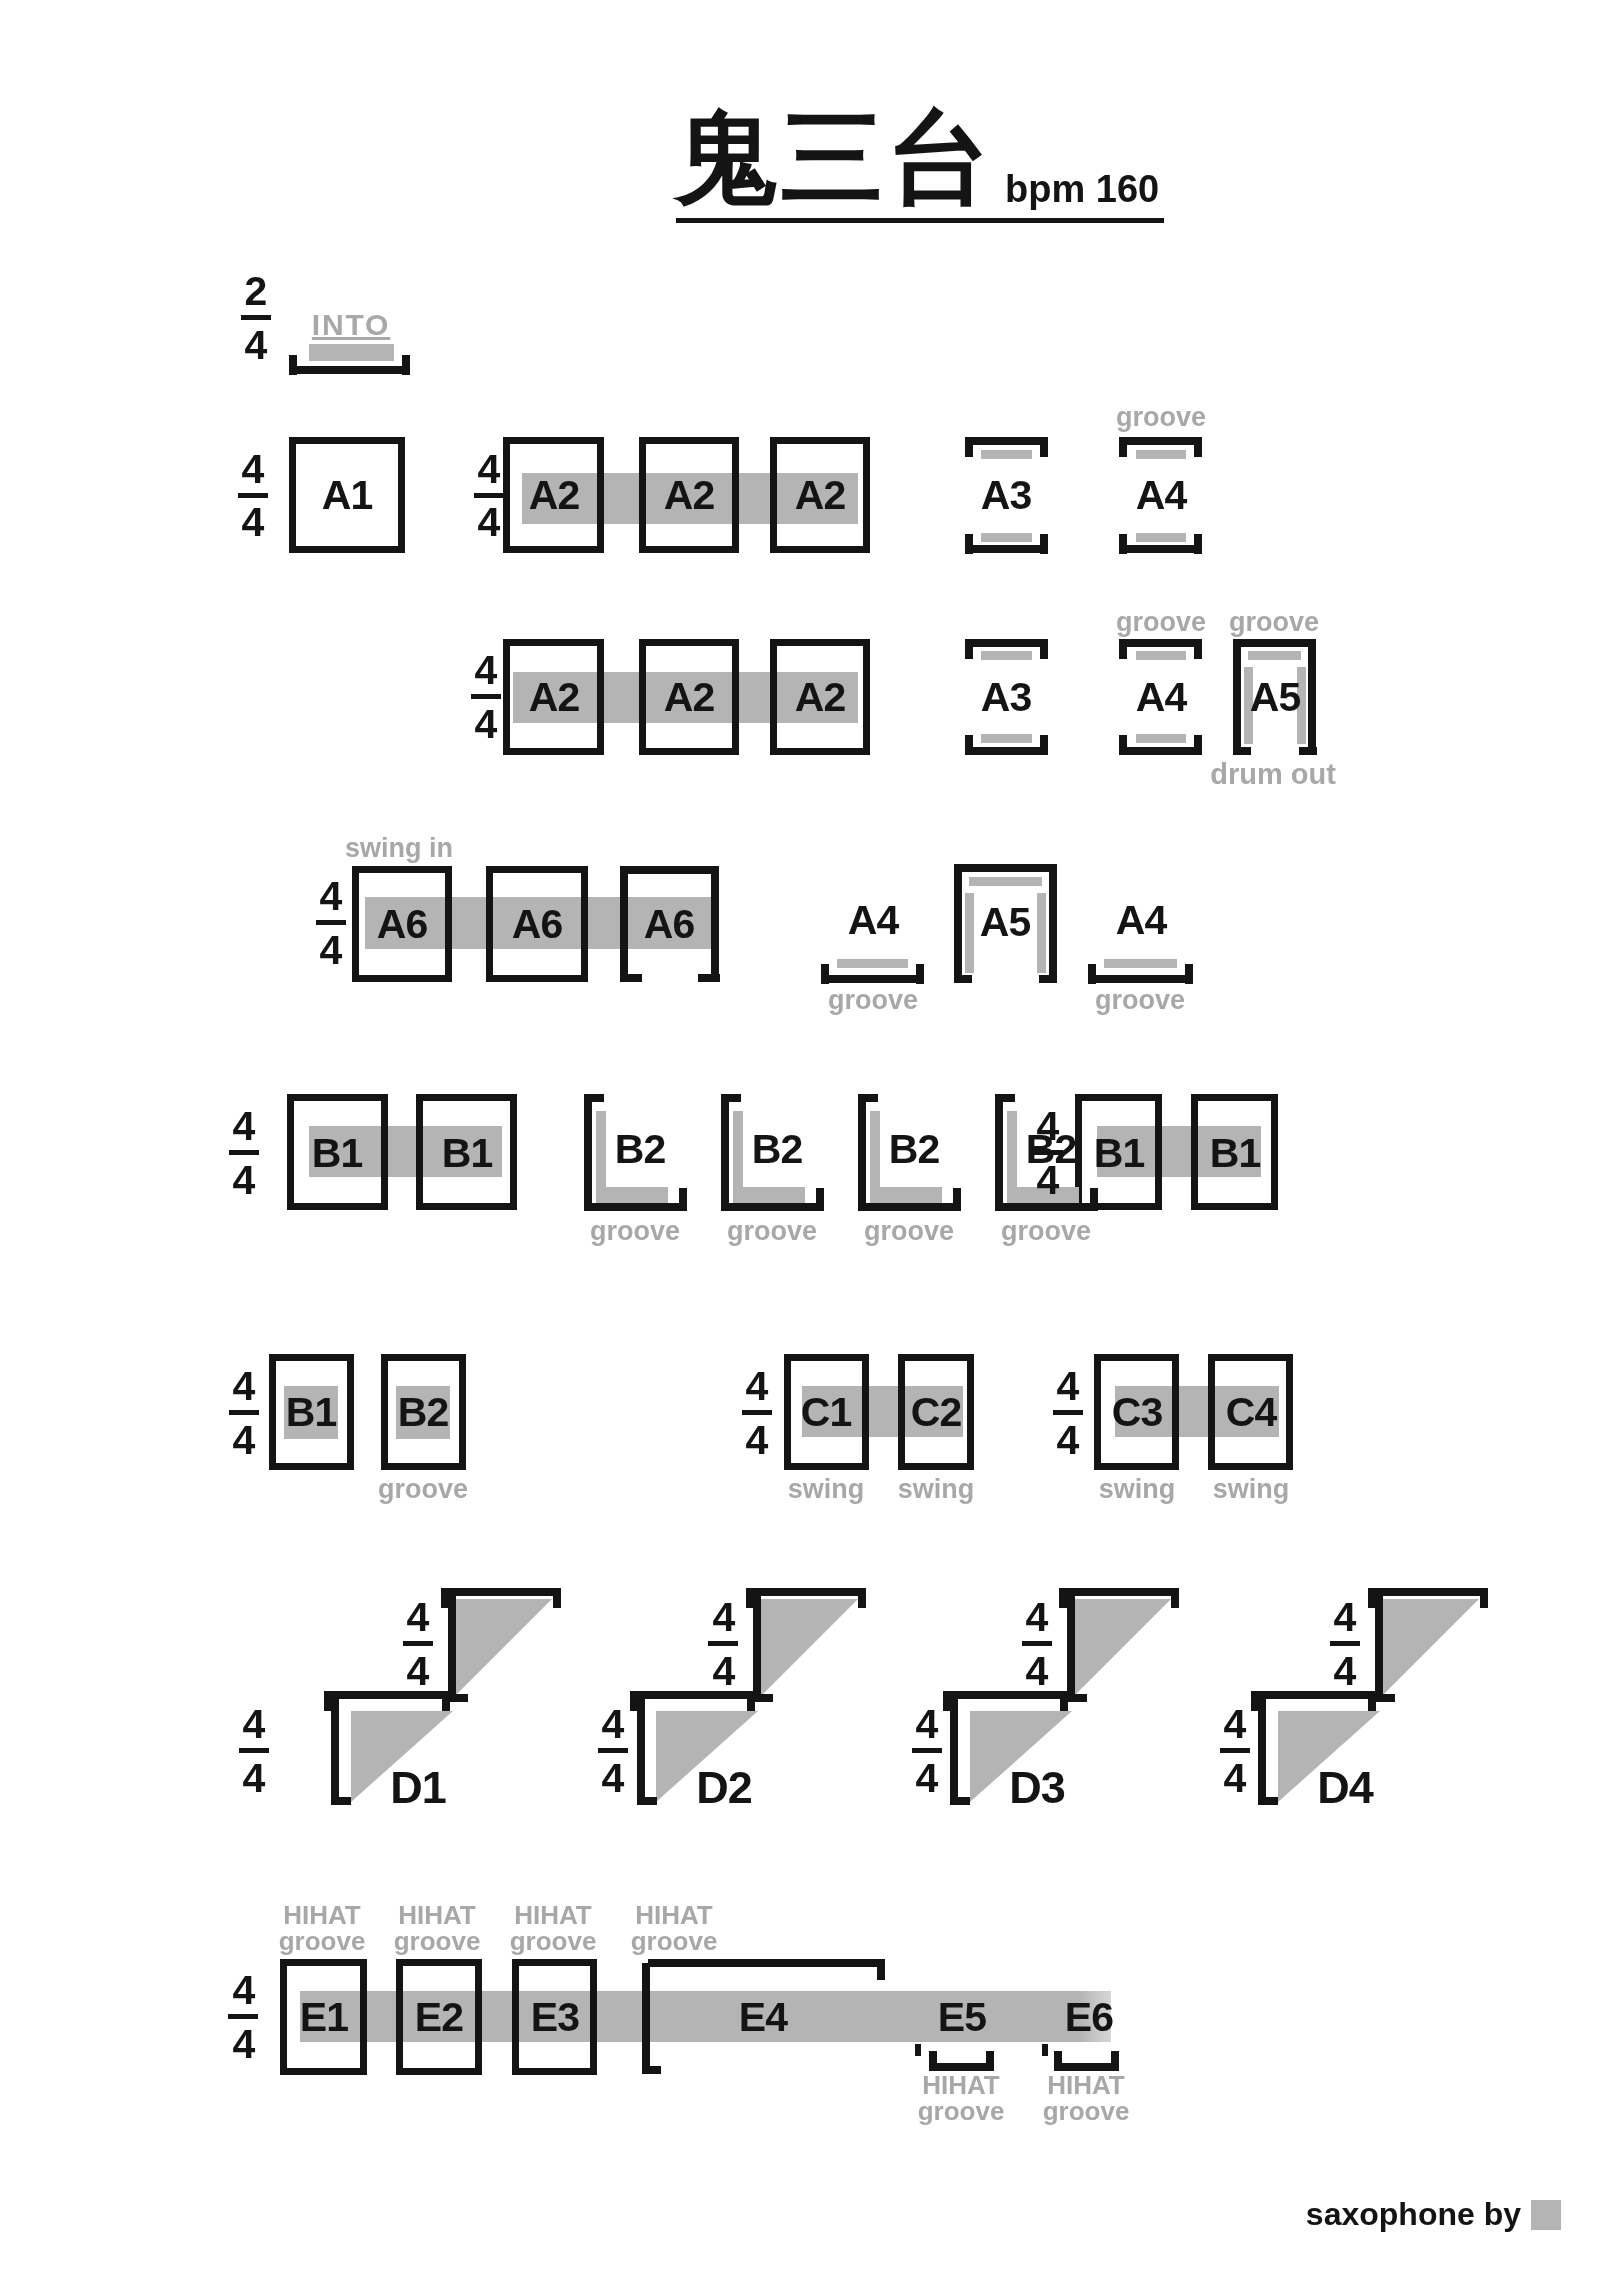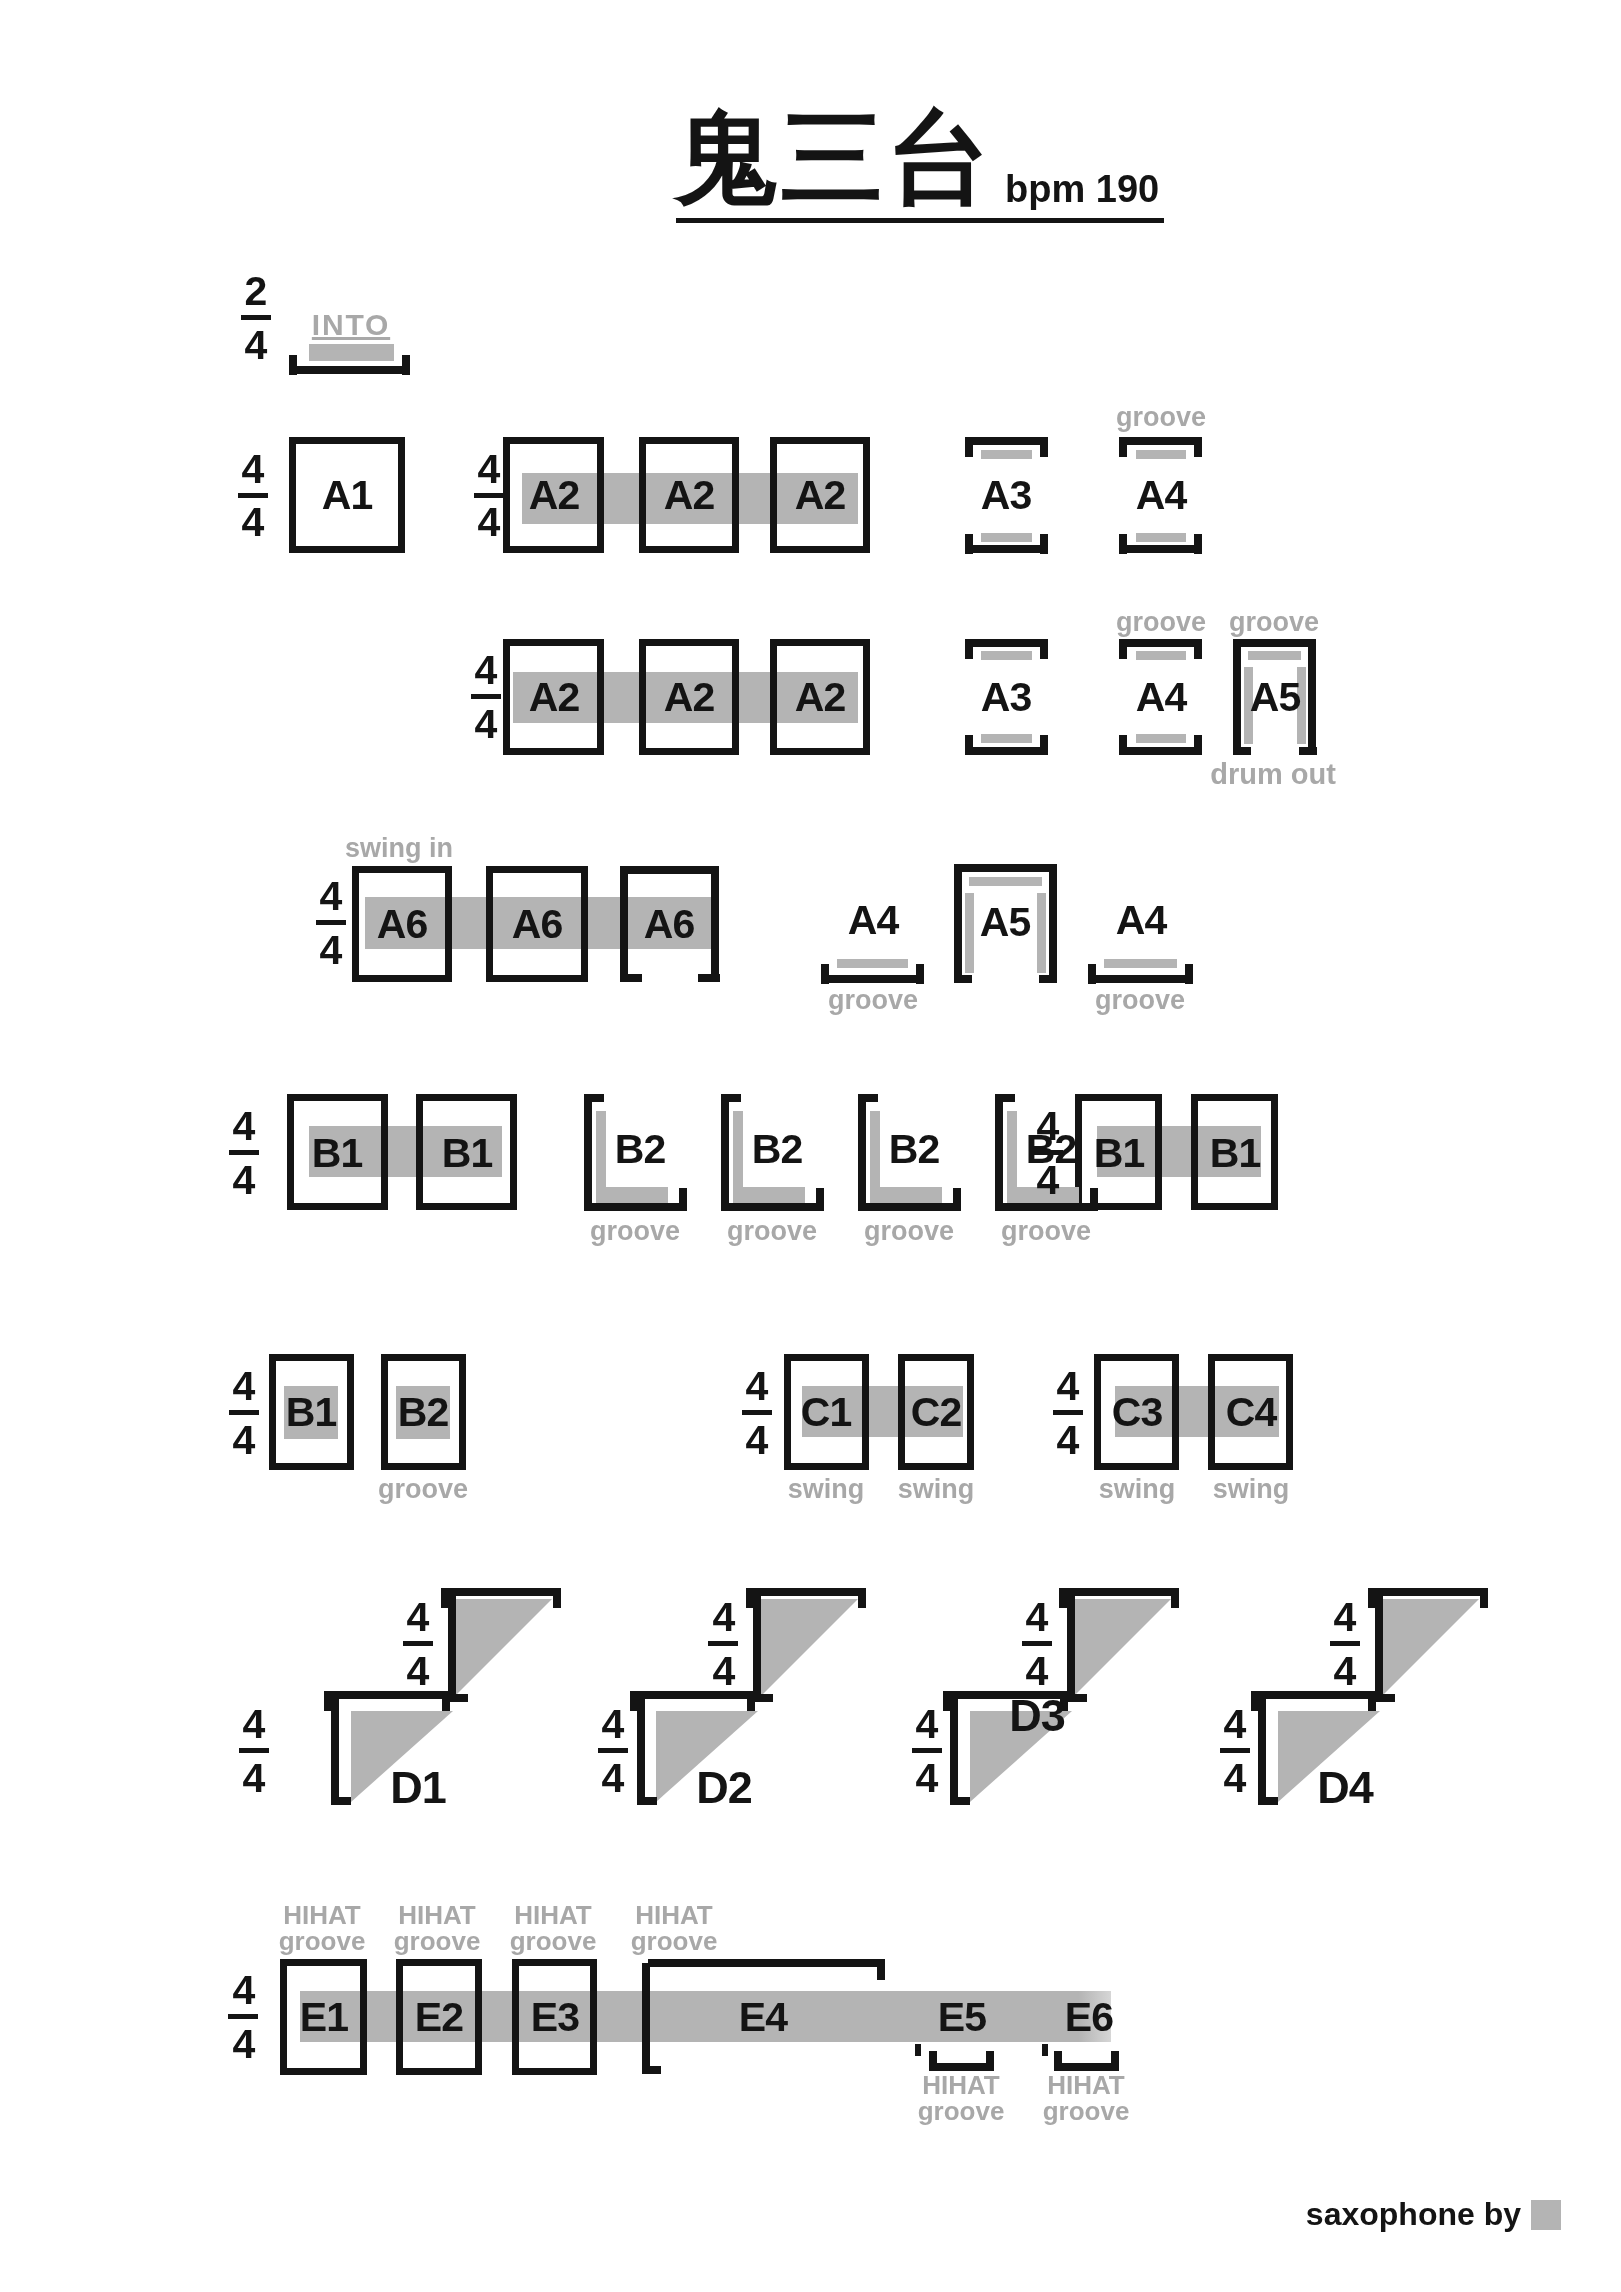--- a/index.html
+++ b/index.html
@@ -12,21 +12,21 @@
   .tsnum{font-weight:700;font-size:41px;line-height:1;transform:translateX(-50%);}
   #title-main{font-weight:700;font-size:103px;letter-spacing:3.6px;white-space:nowrap;font-family:Liberation Serif, serif;}
   #title-bpm{font-weight:700;font-size:38px;white-space:nowrap;}
   #footer-credit{font-weight:700;font-size:32px;white-space:nowrap;}
 </style>
 </head>
 <body>
 
 <div id="canvas">
   <div class="abs" id="title-main" style="left:674px;top:90px;color:#141414;">鬼三台</div>
-  <div class="abs" id="title-bpm" style="left:1005px;top:168px;color:#141414;">bpm 190</div>
+  <div class="abs" id="title-bpm" style="left:1005px;top:168px;color:#141414;">bpm 160</div>
   <div class="abs" id="footer-credit" style="right:100px;top:2196px;color:#141414;">saxophone  by</div>
   <div class="abs" style="left:1531px;top:2200px;width:30px;height:30px;background:#b4b4b4;"></div>
 <div class="abs" style="left: 522px; top: 473px; width: 336px; height: 51px; background: rgb(180, 180, 180);"></div>
     <div class="abs" style="left: 513px; top: 672px; width: 345px; height: 51px; background: rgb(180, 180, 180);"></div>
     <div class="abs" style="left: 365px; top: 897px; width: 346px; height: 52px; background: rgb(180, 180, 180);"></div>
     <div class="abs" style="left: 309px; top: 1126px; width: 193px; height: 51px; background: rgb(180, 180, 180);"></div>
     <div class="abs" style="left: 1097px; top: 1126px; width: 164px; height: 51px; background: rgb(180, 180, 180);"></div>
     <div class="abs" style="left: 284px; top: 1386px; width: 54px; height: 53px; background: rgb(180, 180, 180);"></div>
     <div class="abs" style="left: 396px; top: 1386px; width: 54px; height: 53px; background: rgb(180, 180, 180);"></div>
     <div class="abs" style="left: 802px; top: 1386px; width: 161px; height: 51px; background: rgb(180, 180, 180);"></div>
@@ -212,21 +212,21 @@
     <div class="abs" style="left: 1059px; top: 1588px; width: 120px; height: 8px; background: rgb(20, 20, 20);"></div>
     <div class="abs" style="left: 1059px; top: 1588px; width: 8px; height: 19.7px; background: rgb(20, 20, 20);"></div>
     <div class="abs" style="left: 1171px; top: 1588px; width: 8px; height: 19.7px; background: rgb(20, 20, 20);"></div>
     <div class="abs" style="left: 1067px; top: 1596px; width: 8px; height: 106px; background: rgb(20, 20, 20);"></div>
     <div class="abs" style="left: 1067px; top: 1694px; width: 19.7px; height: 8px; background: rgb(20, 20, 20);"></div>
     <div class="abs" style="left: 943px; top: 1691px; width: 125px; height: 8px; background: rgb(20, 20, 20);"></div>
     <div class="abs" style="left: 943px; top: 1691px; width: 8px; height: 19.7px; background: rgb(20, 20, 20);"></div>
     <div class="abs" style="left: 1060px; top: 1691px; width: 8px; height: 19.7px; background: rgb(20, 20, 20);"></div>
     <div class="abs" style="left: 950px; top: 1699px; width: 8px; height: 106px; background: rgb(20, 20, 20);"></div>
     <div class="abs" style="left: 950px; top: 1797px; width: 19.7px; height: 8px; background: rgb(20, 20, 20);"></div>
-    <div class="abs boxlbl" style="left: 1037px; top: 1716px; color: rgb(20, 20, 20); font-size: 45px;">D3</div>
+    <div class="abs boxlbl" style="left: 1037px; top: 1788px; color: rgb(20, 20, 20); font-size: 45px;">D3</div>
     <div class="abs" style="left: 1377px; top: 1599px; width: 102px; height: 102px; background: rgb(180, 180, 180); clip-path: polygon(0px 0px, 100% 0px, 0px 100%);"></div>
     <div class="abs" style="left: 1278px; top: 1711px; width: 102px; height: 91px; background: rgb(180, 180, 180); clip-path: polygon(0px 0px, 100% 0px, 0px 100%);"></div>
     <div class="abs" style="left: 1368px; top: 1588px; width: 120px; height: 8px; background: rgb(20, 20, 20);"></div>
     <div class="abs" style="left: 1368px; top: 1588px; width: 8px; height: 19.7px; background: rgb(20, 20, 20);"></div>
     <div class="abs" style="left: 1480px; top: 1588px; width: 8px; height: 19.7px; background: rgb(20, 20, 20);"></div>
     <div class="abs" style="left: 1375px; top: 1596px; width: 8px; height: 106px; background: rgb(20, 20, 20);"></div>
     <div class="abs" style="left: 1375px; top: 1694px; width: 19.7px; height: 8px; background: rgb(20, 20, 20);"></div>
     <div class="abs" style="left: 1251px; top: 1691px; width: 125px; height: 8px; background: rgb(20, 20, 20);"></div>
     <div class="abs" style="left: 1251px; top: 1691px; width: 8px; height: 19.7px; background: rgb(20, 20, 20);"></div>
     <div class="abs" style="left: 1368px; top: 1691px; width: 8px; height: 19.7px; background: rgb(20, 20, 20);"></div>

